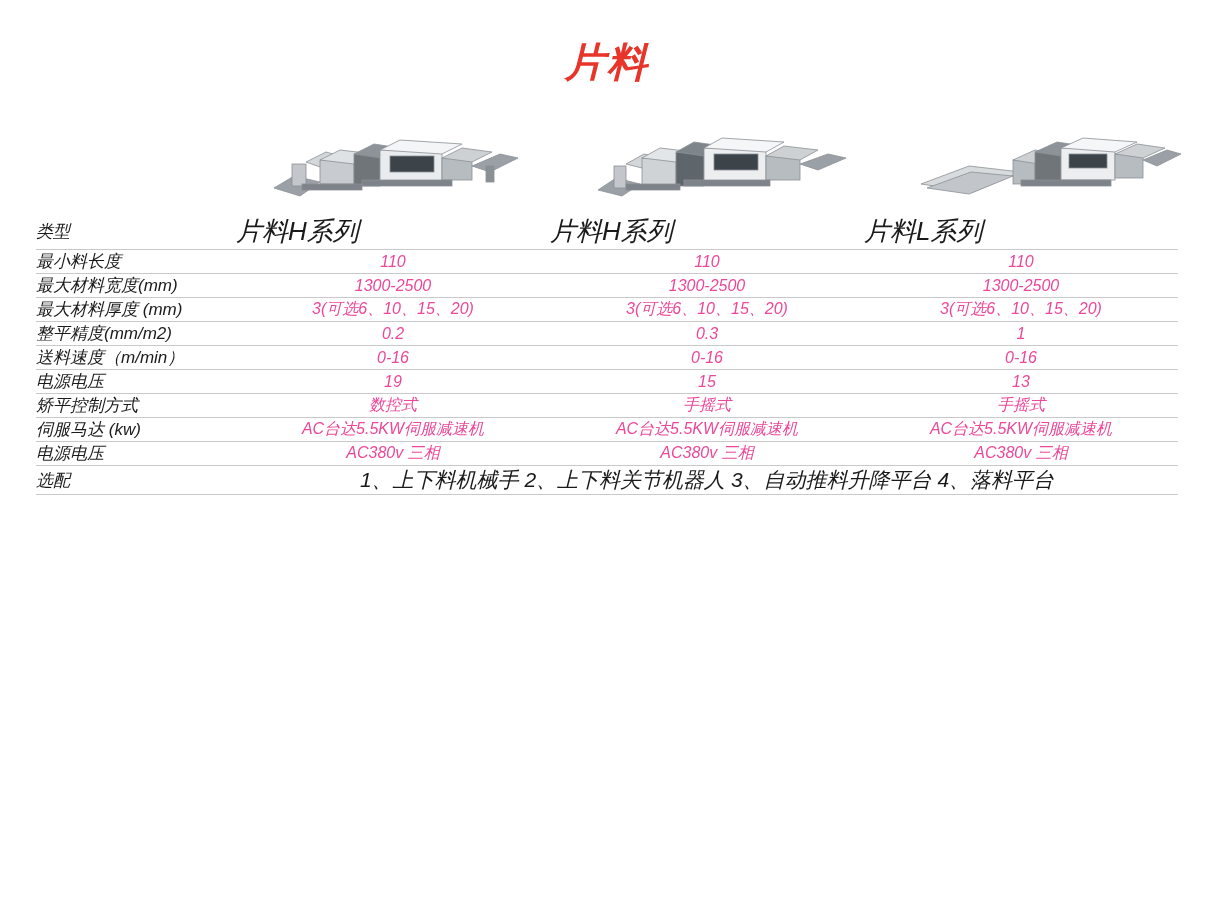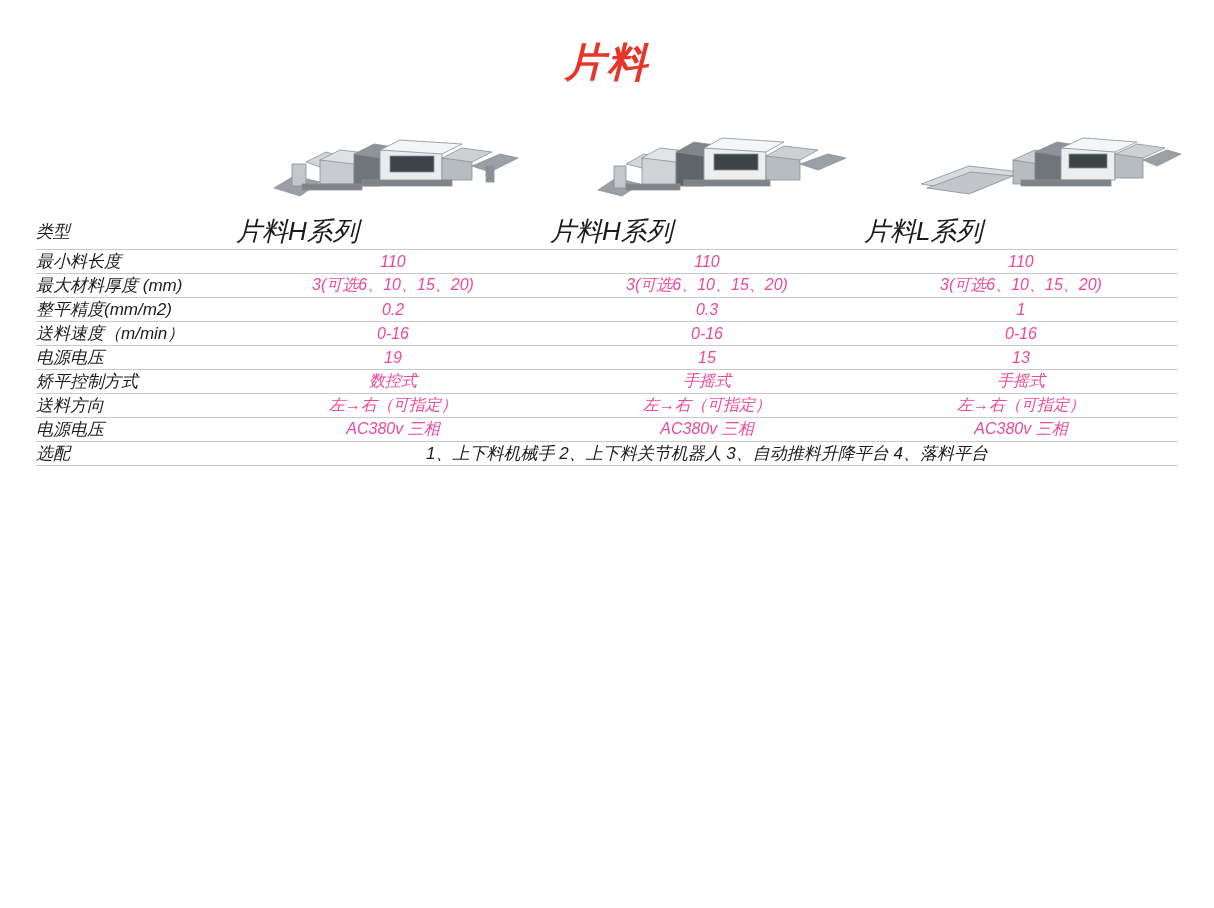--- a/index.html
+++ b/index.html
@@ -98,21 +98,21 @@
   .head-series {
     font-size: 26px;
     font-weight: 400;
     text-align: left;
     padding-bottom: 8px;
     padding-top: 10px;
     vertical-align: bottom;
     white-space: nowrap;
   }
   .full-cell {
-    font-size: 17px;
+    font-size: 21px;
     text-align: center;
     padding: 12px 2px;
     white-space: nowrap;
   }
   .last-row td { border-bottom: 1px solid #c9c9c9; }
 </style>
 </head>
 <body>
 
 <div class="page">
@@ -210,20 +210,26 @@
         <td class="head-series">片料L系列</td>
       </tr>
 
       <tr>
         <td class="label-cell">最小料长度</td>
         <td class="val-cell">110</td>
         <td class="val-cell">110</td>
         <td class="val-cell">110</td>
       </tr>
 
+      <tr>
+        <td class="label-cell">最大材料宽度(mm)</td>
+        <td class="val-cell">1300-2500</td>
+        <td class="val-cell">1300-2500</td>
+        <td class="val-cell">1300-2500</td>
+      </tr>
 
       <tr>
         <td class="label-cell">最大材料厚度 (mm)</td>
         <td class="val-cell">3(可选6、10、15、20)</td>
         <td class="val-cell">3(可选6、10、15、20)</td>
         <td class="val-cell">3(可选6、10、15、20)</td>
       </tr>
 
 
       <tr>
@@ -248,27 +254,27 @@
       </tr>
 
       <tr>
         <td class="label-cell">矫平控制方式</td>
         <td class="val-cell">数控式</td>
         <td class="val-cell">手摇式</td>
         <td class="val-cell">手摇式</td>
       </tr>
 
 
-
-      <tr>
-        <td class="label-cell">送料方向</td>
-        <td class="val-cell">左→右（可指定）</td>
-        <td class="val-cell">左→右（可指定）</td>
-        <td class="val-cell">左→右（可指定）</td>
-      </tr>
+      <tr>
+        <td class="label-cell">伺服马达 (kw)</td>
+        <td class="val-cell">AC台达5.5KW伺服减速机</td>
+        <td class="val-cell">AC台达5.5KW伺服减速机</td>
+        <td class="val-cell">AC台达5.5KW伺服减速机</td>
+      </tr>
+
 
 
       <tr>
         <td class="label-cell">电源电压</td>
         <td class="val-cell">AC380v 三相</td>
         <td class="val-cell">AC380v 三相</td>
         <td class="val-cell">AC380v 三相</td>
       </tr>
 
       <tr class="last-row">

